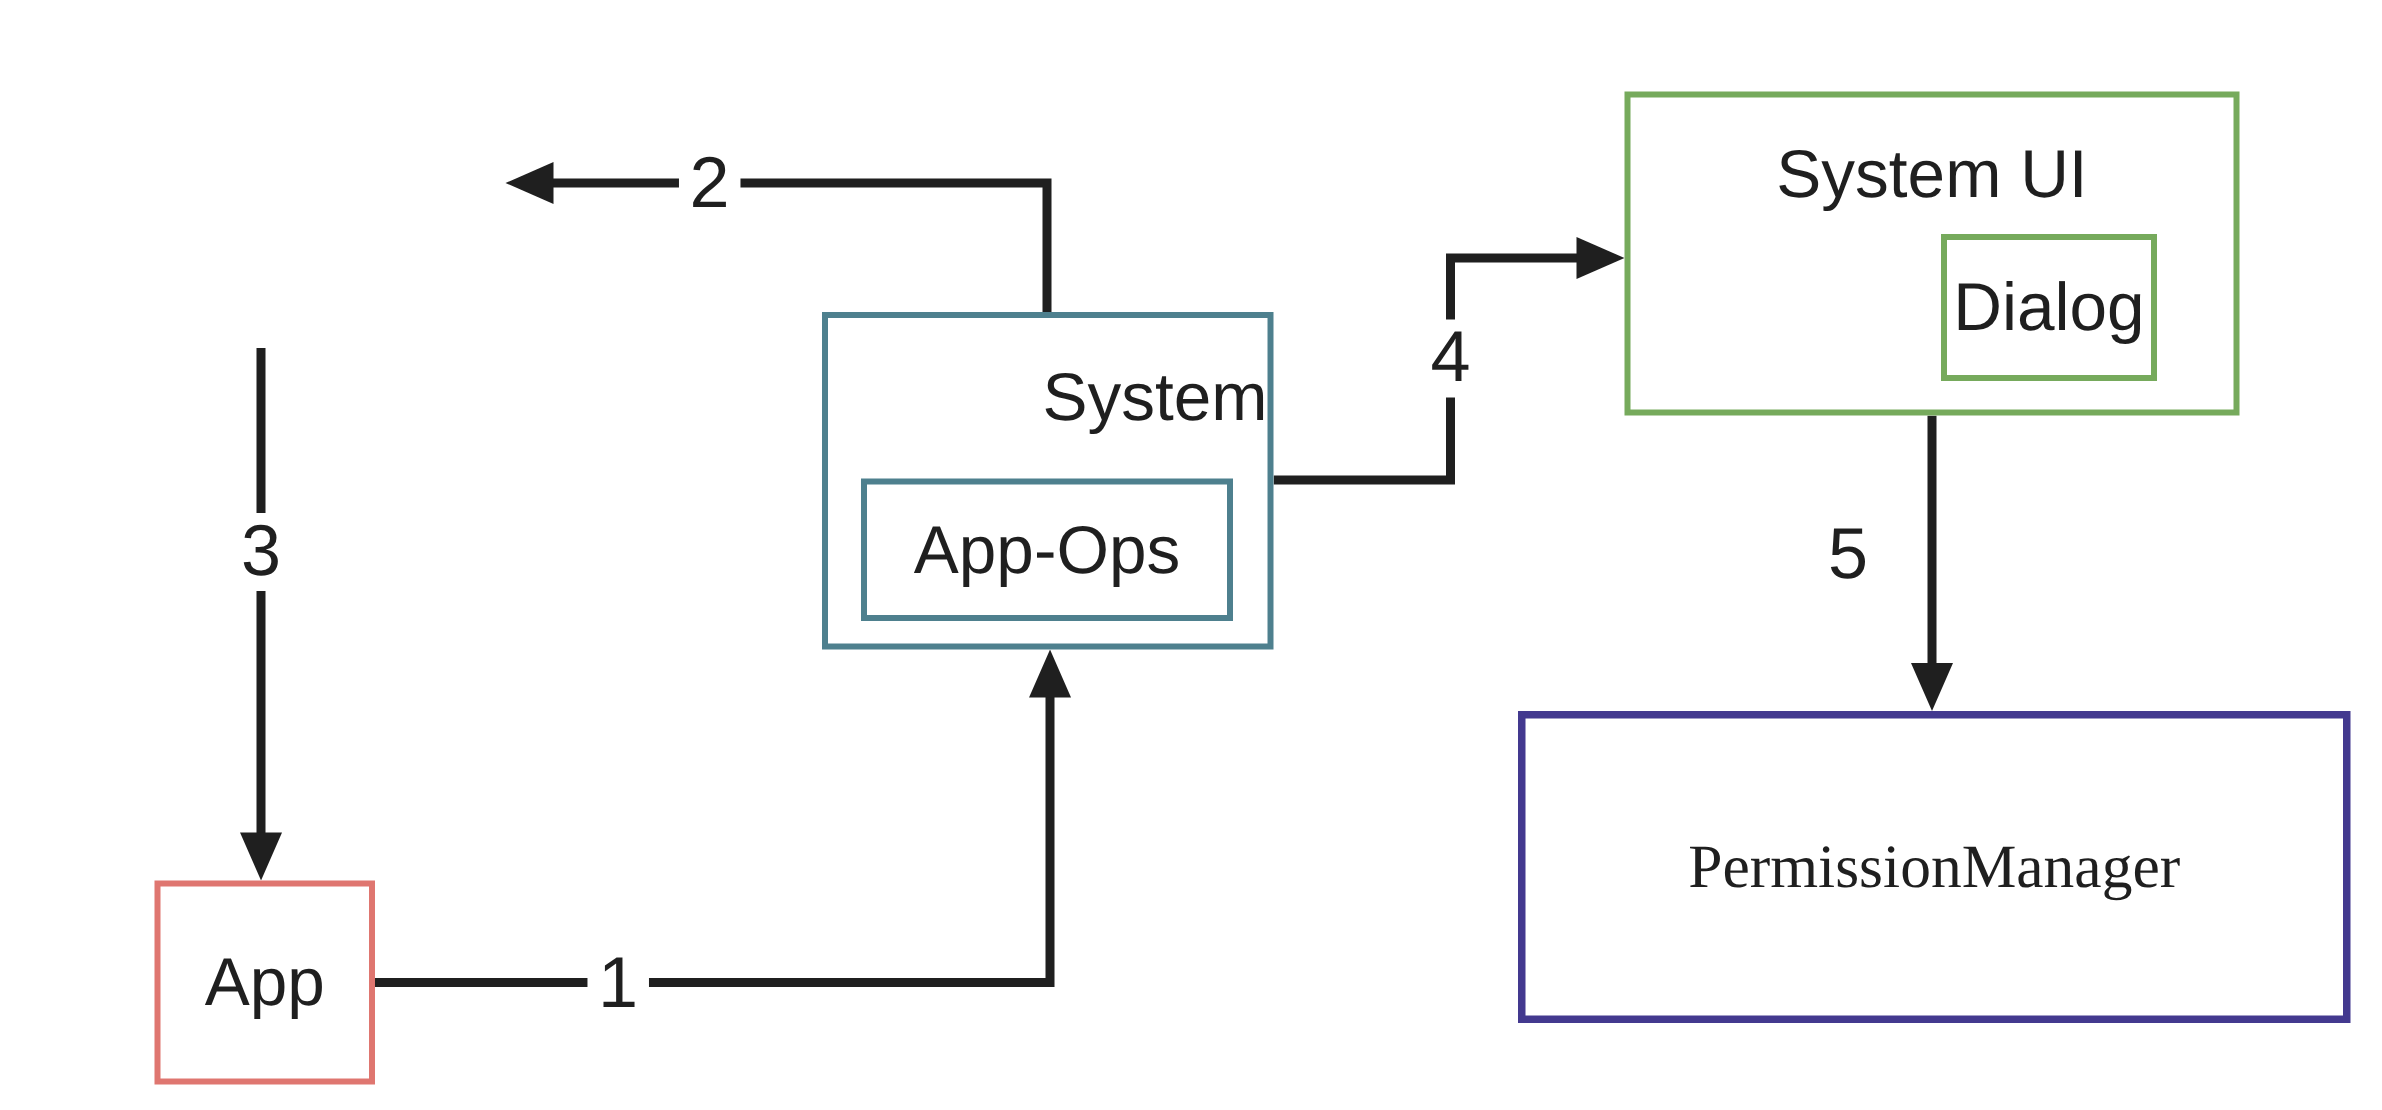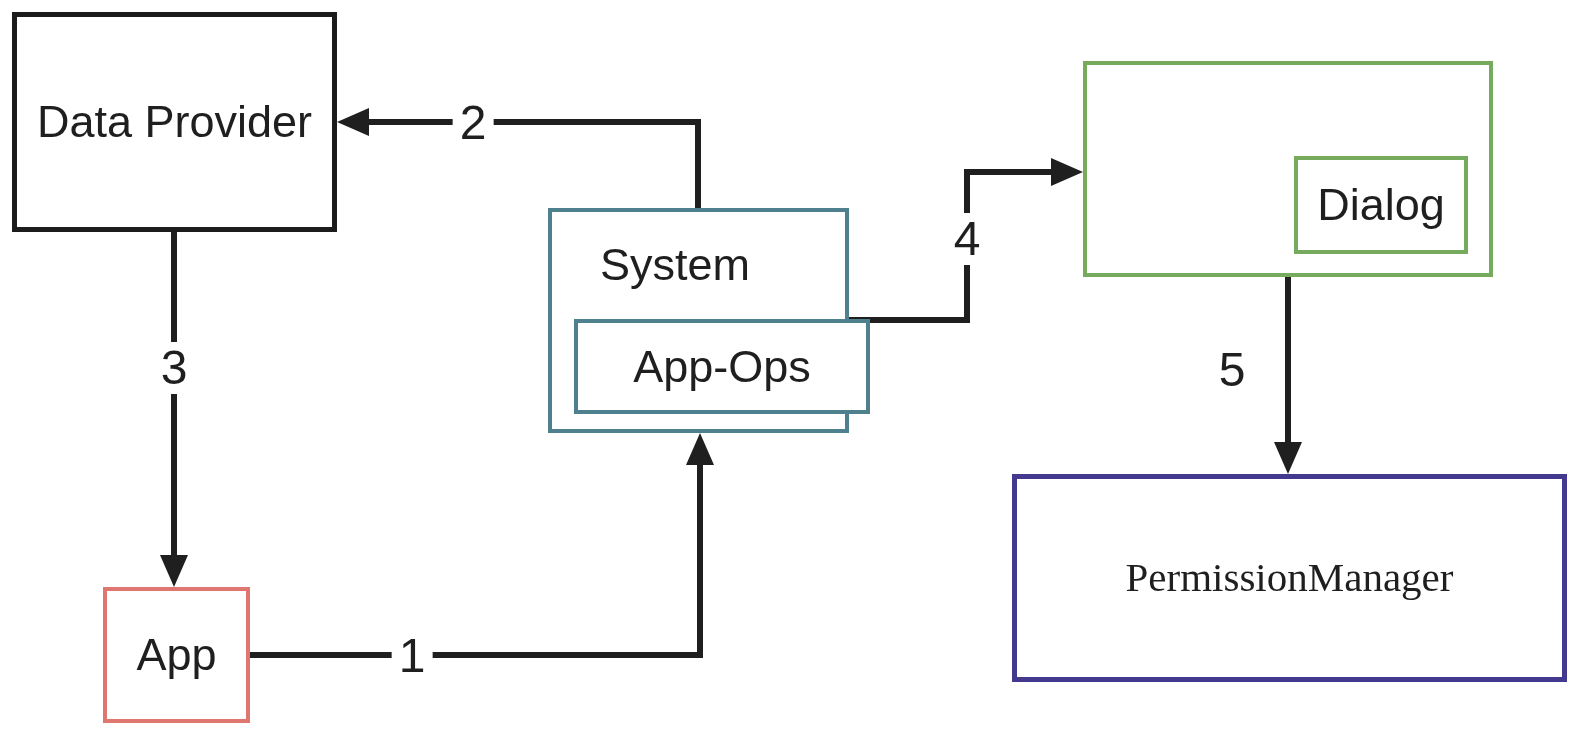--- a/index.html
+++ b/index.html
@@ -39,39 +39,39 @@
     left: 103px; top: 587px; width: 147px; height: 136px;
     border: 4px solid #df7670;
     align-items: center;
   }
   #box-system {
     left: 548px; top: 208px; width: 301px; height: 225px;
     border: 4px solid #4e808e;
     display: block;
   }
   #box-system .title {
-    position: absolute; left: 0; right: 0; top: 28px;
-    text-align: left;
+    position: absolute; left: 16px; right: 0; top: 28px;
+    text-align: right;
     padding-left: 48px;
   }
   #box-app-ops {
-    left: 22px; top: 107px; width: 296px; height: 95px;
+    left: 22px; top: 107px; width: 248px; height: 95px;
     border: 4px solid #4e808e;
   }
   #box-system-ui {
     left: 1083px; top: 61px; width: 410px; height: 216px;
     border: 4px solid #76aa5c;
     display: block;
   }
   #box-system-ui .title {
     position: absolute; left: 0; right: 0; top: 26px;
     text-align: center;
   }
   #box-dialog {
-    left: 207px; top: 91px; width: 174px; height: 98px;
+    left: 207px; top: 91px; width: 144px; height: 98px;
     border: 4px solid #76aa5c;
   }
   #box-permission-manager {
     left: 1012px; top: 474px; width: 555px; height: 208px;
     border: 5px solid #43398f;
     font-family: Liberation Serif, serif;
   }
   #box-permission-manager .label { font-size: 41px; }
 
   
@@ -122,36 +122,34 @@
     <line x1="174" y1="232" x2="174" y2="571"></line>
     <polygon points="174,587 160,555 188,555"></polygon>
 
     <polyline points="849,320 967,320 967,172 1067,172"></polyline>
     <polygon points="1083,172 1051,158 1051,186"></polygon>
 
     <line x1="1288" y1="277" x2="1288" y2="458"></line>
     <polygon points="1288,474 1274,442 1302,442"></polygon>
   </svg>
 
-  <div class="node" id="box-data-provider">
-    <span class="label">Data Provider</span>
-  </div>
 
   <div class="node" id="box-app">
     <span class="label">App</span>
   </div>
 
   <div class="node" id="box-system">
     <div class="label title">System</div>
     <div class="node" id="box-app-ops">
       <span class="label">App-Ops</span>
     </div>
   </div>
 
   <div class="node" id="box-system-ui">
+    <div class="label title">System UI</div>
     <div class="node" id="box-dialog">
       <span class="label">Dialog</span>
     </div>
   </div>
 
   <div class="node" id="box-permission-manager">
     <span class="label">PermissionManager</span>
   </div>
 
   <div class="arrow-num" id="num-1">1</div>

